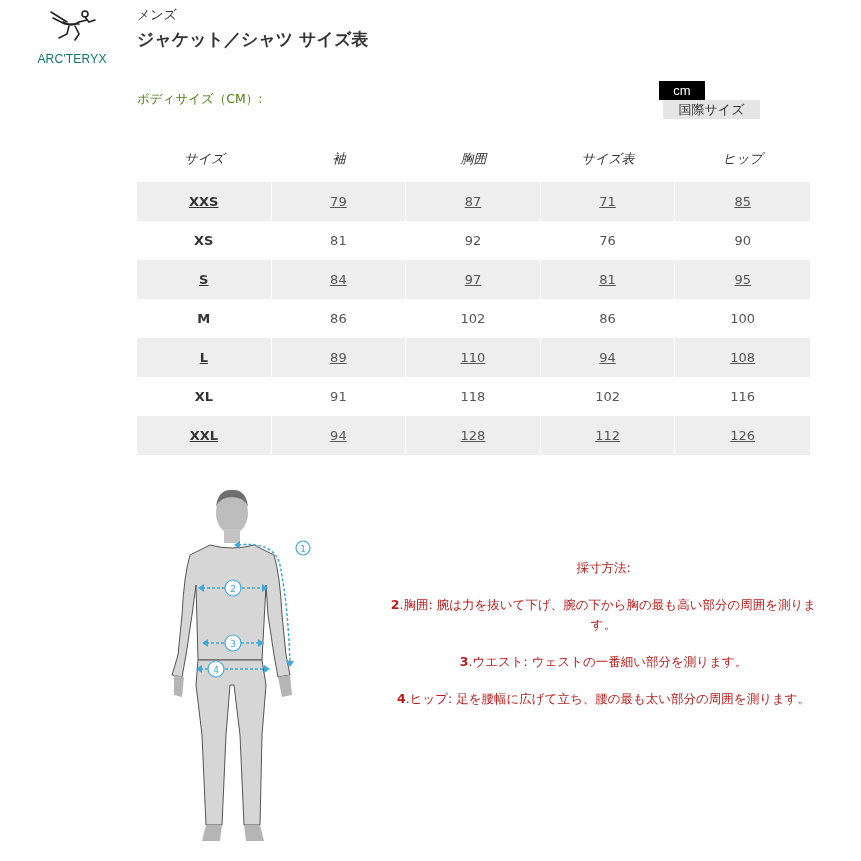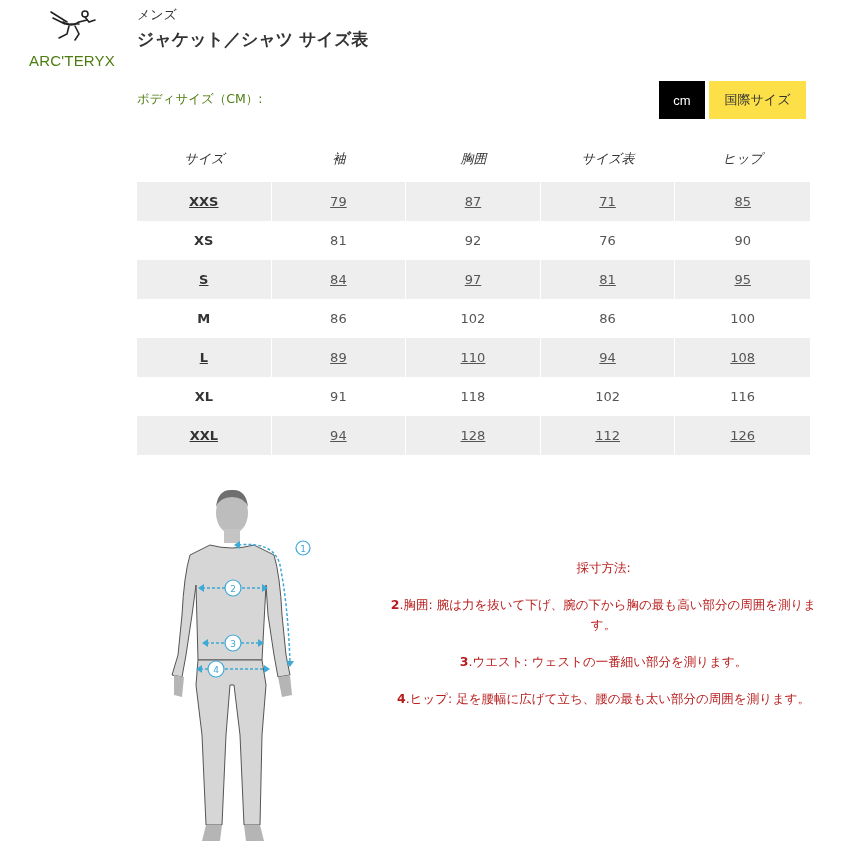--- a/index.html
+++ b/index.html
@@ -2,31 +2,31 @@
 <html><head>
   <meta charset="utf-8">
   <style>
     * { box-sizing: border-box; margin: 0; padding: 0; }
     html, body { width: 861px; height: 861px; background: #ffffff; overflow: hidden; }
     body { position: relative; font-family: "DejaVu Sans", "Liberation Sans", sans-serif; color: #333; }
 
     .logo { position: absolute; left: 22px; top: 8px; width: 100px; height: 62px; }
     .logo svg { display: block; margin: 0 auto; }
     .logo-text { position: absolute; left: 0; top: 44px; width: 100px; text-align: center;
-      font-family: "Liberation Sans", sans-serif; font-size: 15px; letter-spacing: 0.2px; color: #4d7c0f; }
+      font-family: "Liberation Sans", sans-serif; font-size: 12px; letter-spacing: 0.2px; color: #0f766e; }
 
     .subtitle { position: absolute; left: 137px; top: 6px; font-size: 13px; color: #333; }
     .title { position: absolute; left: 137px; top: 28px; font-size: 17px; font-weight: bold; color: #333; }
 
     .unit-label { position: absolute; left: 137px; top: 91px; font-size: 12.5px; color: #4d7c0f; }
 
-    .unit-toggle { position: absolute; left: 659px; top: 81px; height: 38px; display: flex; }
+    .unit-toggle { position: absolute; left: 659px; top: 81px; height: 38px; display: flex; flex-direction: column; }
     .btn-cm { width: 46px; height: 38px; background: #000; color: #fff; font-size: 13px;
       display: flex; align-items: center; justify-content: center; border: none; }
-    .btn-intl { width: 97px; height: 38px; background: #fde047; color: #333; font-size: 13px;
+    .btn-intl { width: 97px; height: 38px; background: #e5e5e5; color: #333; font-size: 13px;
       display: flex; align-items: center; justify-content: center; border: none; margin-left: 4px; }
 
     .size-table { position: absolute; left: 137px; top: 140px; width: 673px; border-collapse: separate; border-spacing: 0; }
     .size-table th { height: 42px; font-weight: normal; font-size: 13px; color: #333; text-align: center; vertical-align: middle; padding-bottom: 4px; font-style: italic; }
     .size-table td { height: 39px; font-size: 13px; color: #555; text-align: center; vertical-align: middle; border-right: 1px solid #fff; }
     .size-table td:last-child { border-right: none; }
     .size-table tr.shaded td { background: #eeeeee; text-decoration: underline; }
     .size-table td.size-cell { font-weight: bold; color: #333; }
     .size-table col { width: 134.6px; }
 

